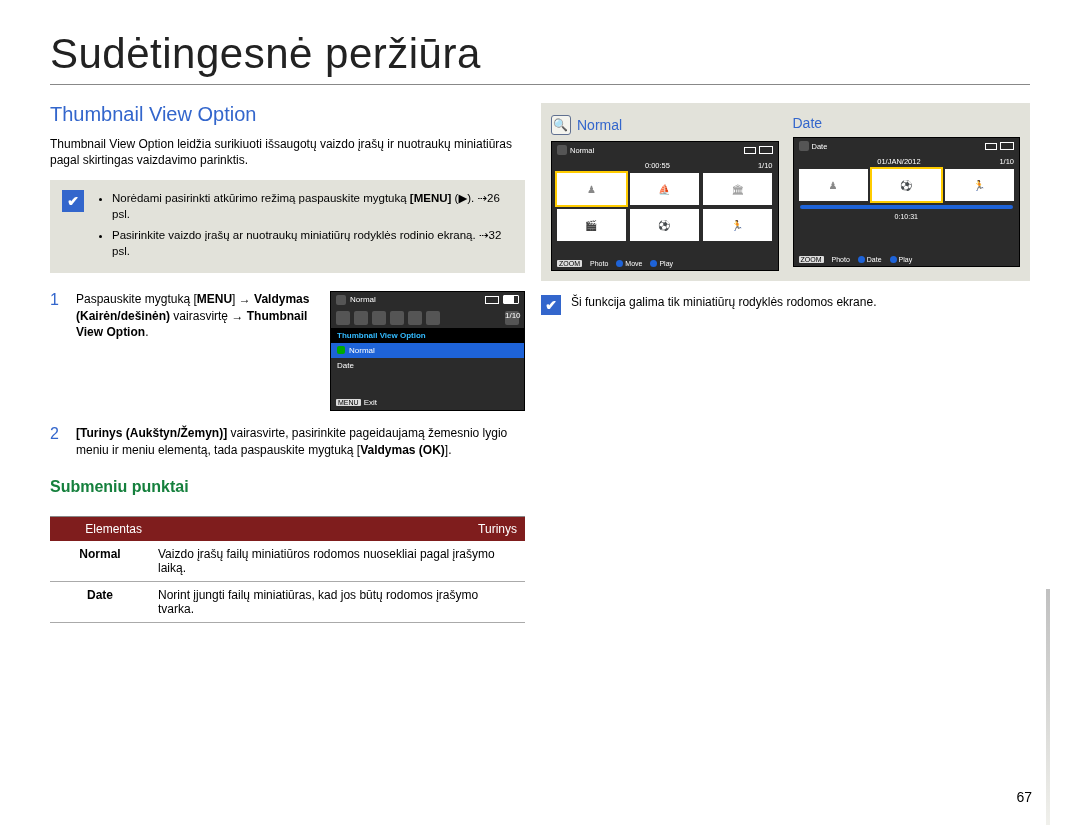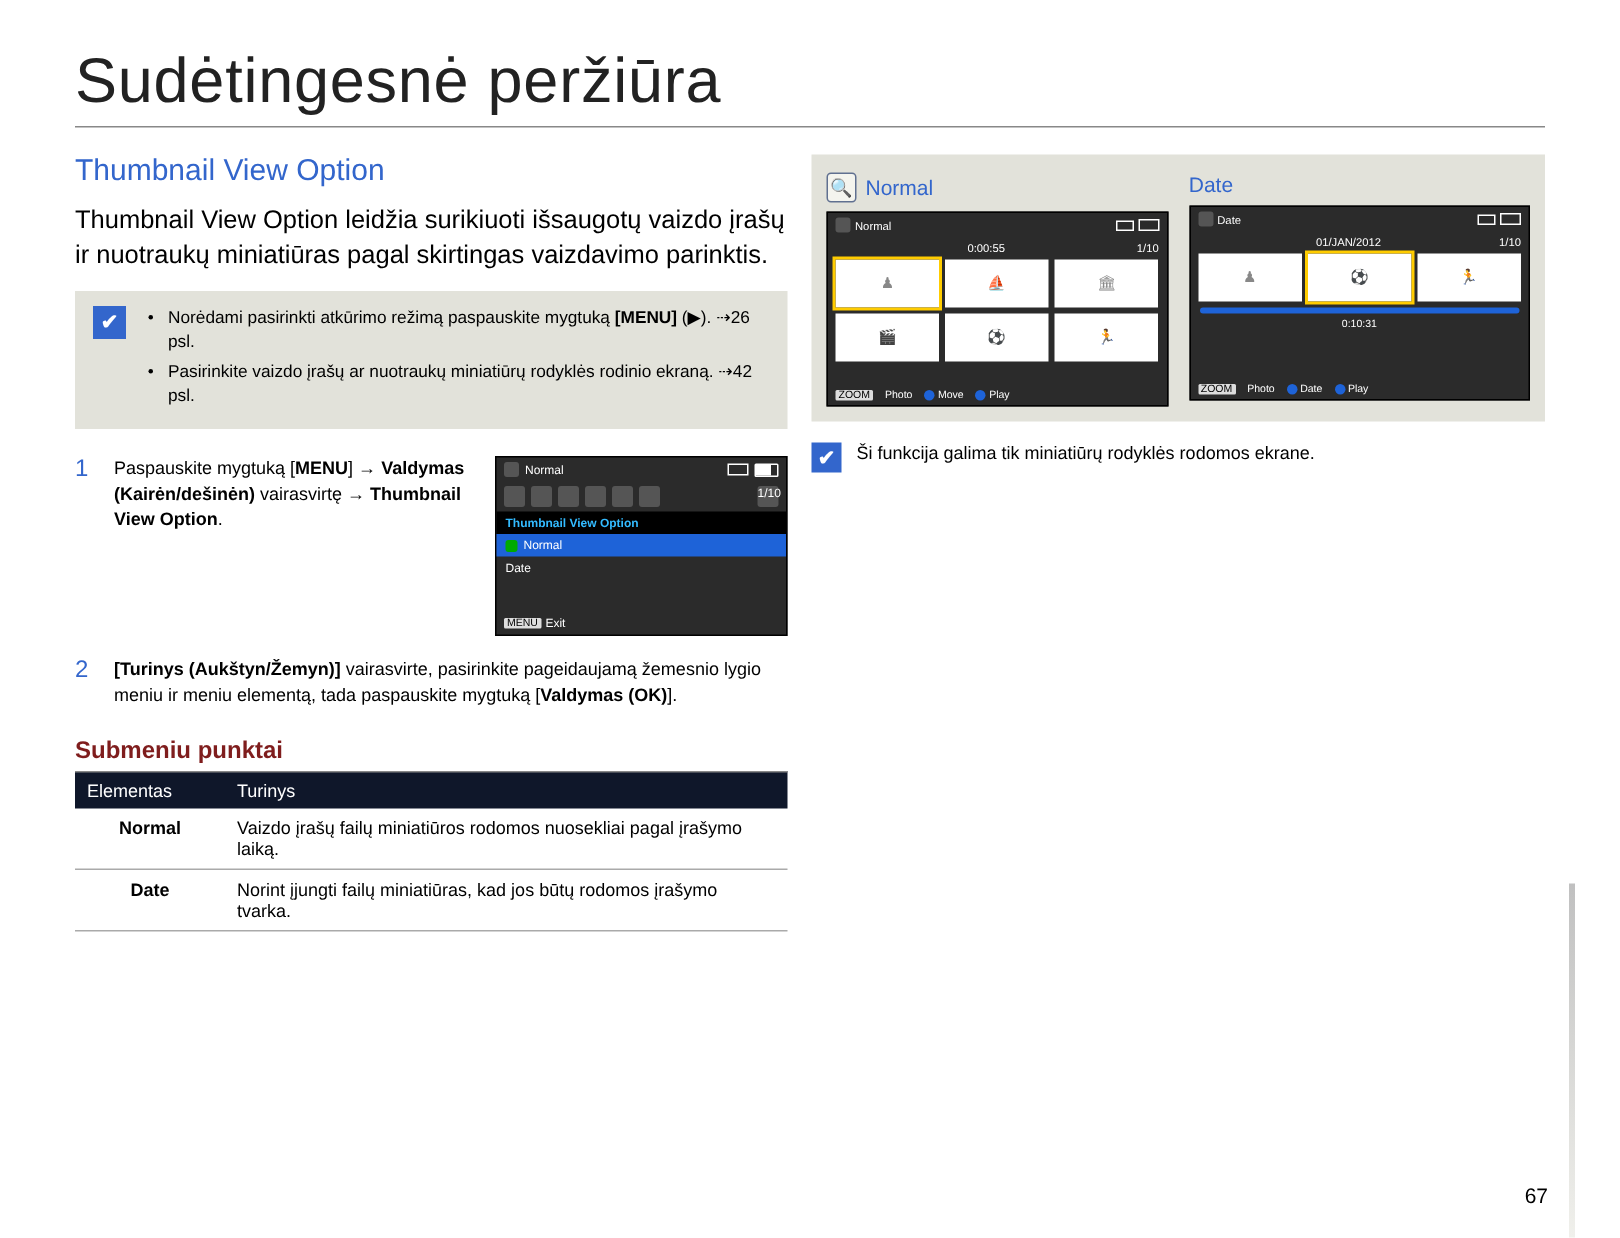--- a/index.html
+++ b/index.html
@@ -24,21 +24,21 @@
   }
   .two-col { display: flex; gap: 16px; }
   .col-left { width: 475px; }
   .col-right { flex: 1; }
   h2.section-title {
     color: #3366cc;
     font-size: 20px;
     font-weight: 400;
     margin-bottom: 10px;
   }
-  p.intro { font-size: 17px; line-height: 1.35; margin-bottom: 12px; }
+  p.intro { font-size: 12px; line-height: 1.35; margin-bottom: 12px; }
   .tip-box {
     background: #e2e2da;
     padding: 10px 12px;
     display: flex;
     gap: 10px;
     font-size: 11.5px;
     line-height: 1.4;
     margin-bottom: 18px;
   }
   .tip-icon {
@@ -83,36 +83,36 @@
     padding:3px 6px; font-size:8px; display:flex; align-items:center; gap:4px;
   }
   .menu-item.sel { background:#1e63d8; }
   .menu-item .chk {
     width:8px;height:8px;display:inline-block;background:#0a0;border-radius:2px;
   }
   .menu-exit { position:absolute; bottom:3px; left:5px; font-size:8px; display:flex; gap:3px; align-items:center;}
   .menu-exit .menu-btn{ background:#ddd;color:#000;padding:0 2px;border-radius:1px;font-size:7px;}
 
   h3.sub-title {
-    color: #7f1d1d;
+    color: #15803d;
     font-size: 16px;
     font-weight: 700;
-    margin: 10px 0 4px;
+    margin: 10px 0 20px;
   }
   table.submenu {
     border-collapse: collapse;
     width: 100%;
     font-size: 12px;
   }
   table.submenu th {
-    background: #0f172a;
+    background: #7f1d1d;
     color: #fff;
     font-weight: 400;
     padding: 5px 8px;
-    text-align: left;
+    text-align: right;
     border-top: 1px solid #888;
   }
   table.submenu td {
     padding: 6px 8px;
     border-bottom: 1px solid #aaa;
     vertical-align: top;
   }
   table.submenu td:first-child { font-weight: bold; width: 100px; text-align:center;}
   
   .preview-strip {
@@ -161,21 +161,21 @@
     <p class="intro">Thumbnail View Option leidžia surikiuoti išsaugotų vaizdo įrašų ir nuotraukų miniatiūras pagal skirtingas vaizdavimo parinktis.</p>
 
     <div class="tip-box">
       <div class="tip-icon">
           <span>✔</span>
         </div>
       <ul>
         <li>
           <span>Norėdami pasirinkti atkūrimo režimą paspauskite mygtuką </span><b>[MENU]</b><span> (▶). ⇢26 psl.</span>
         </li>
-        <li>Pasirinkite vaizdo įrašų ar nuotraukų miniatiūrų rodyklės rodinio ekraną. ⇢42 psl.</li>
+        <li>Pasirinkite vaizdo įrašų ar nuotraukų miniatiūrų rodyklės rodinio ekraną. ⇢32 psl.</li>
       </ul>
     </div>
 
     <div class="steps">
       <div class="step">
         <div class="step-num">1</div>
         <div class="step-body">
           <span>Paspauskite mygtuką [</span><b>MENU</b><span>] → </span><b>Valdymas (Kairėn/dešinėn)</b><span> vairasvirtę → </span><b>Thumbnail View Option</b><span>.</span>
         </div>
 

